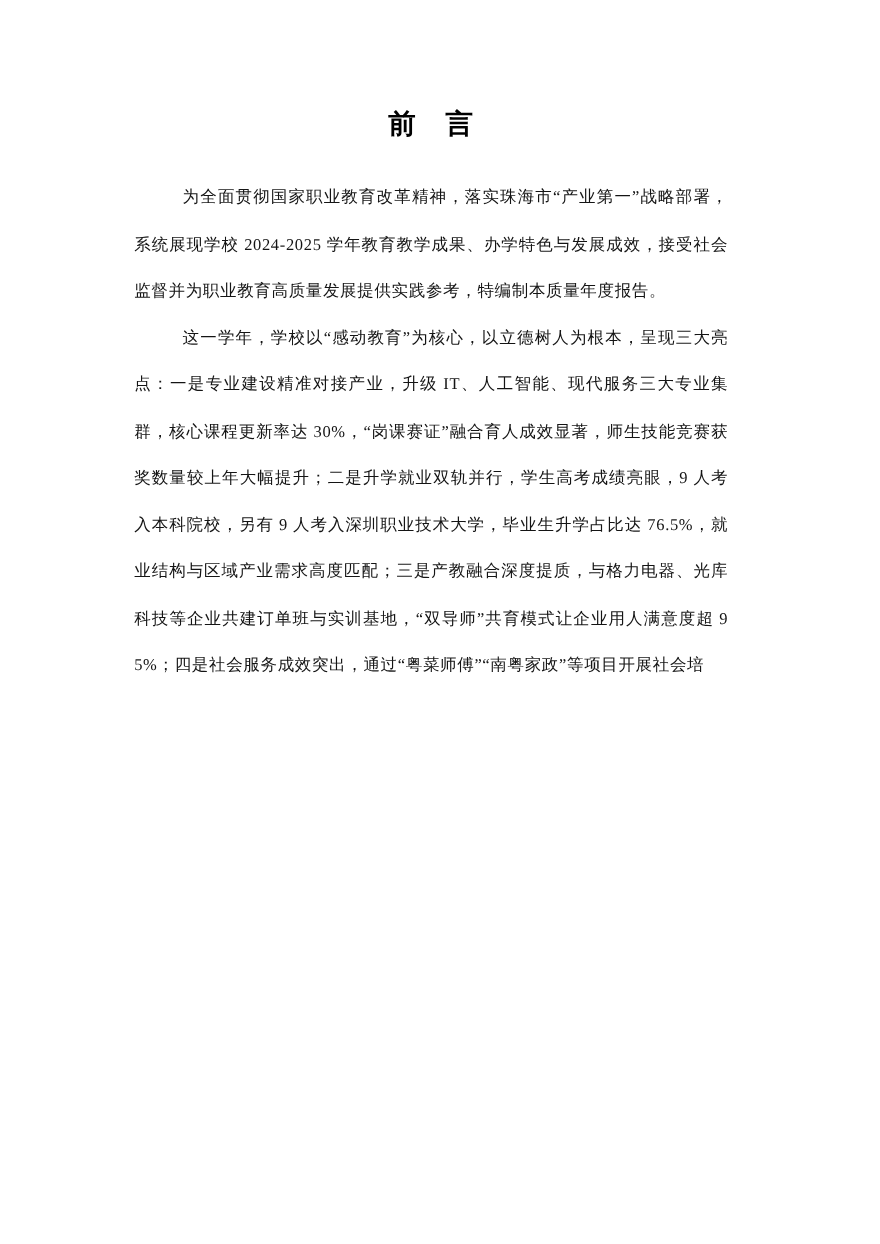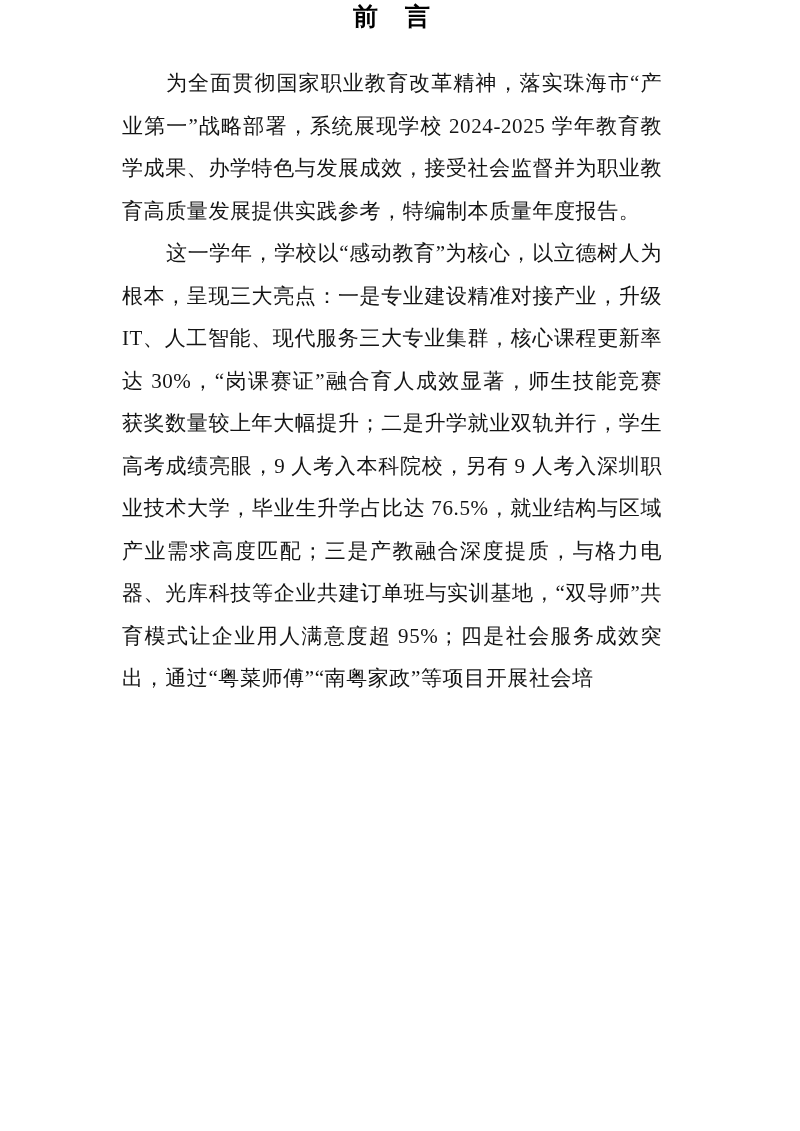--- a/index.html
+++ b/index.html
@@ -10,33 +10,34 @@
   body {
     width: 800px;
     height: 1131px;
     overflow: hidden;
     font-family: "Liberation Serif", "DejaVu Serif", serif;
     color: #141414;
   }
   .page {
     width: 540px;
     margin-left: 122px;
+    padding-top: 97px;
     box-sizing: content-box;
   }
   .doc-title {
     font-size: 25px;
     line-height: 34px;
     font-weight: bold;
     text-align: center;
     color: #000000;
     margin: 0 0 28px 0;
     letter-spacing: 1px;
   }
   .para {
-    font-size: 21px;
+    font-size: 15px;
     line-height: 42.5px;
     letter-spacing: 0.6px;
     text-align: justify;
     text-indent: 44px;
     margin: 0;
     word-break: break-all;
   }
 </style>
 </head>
 <body>

